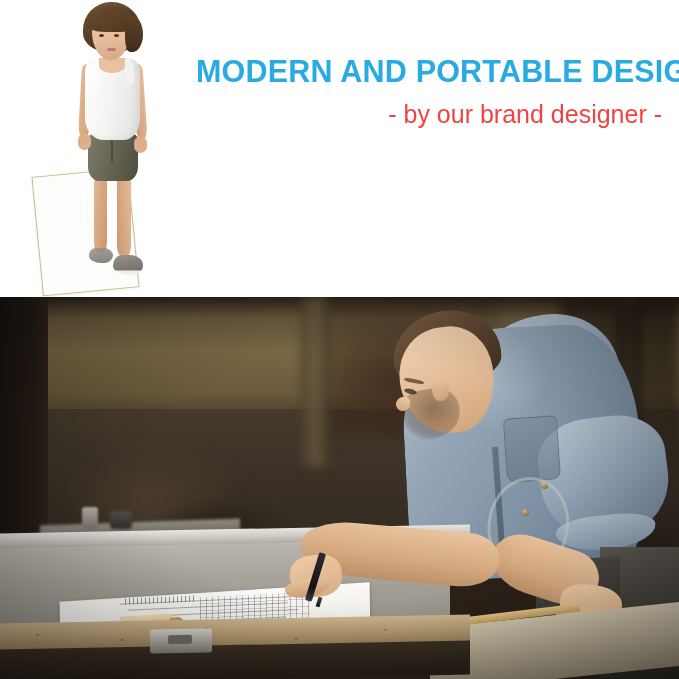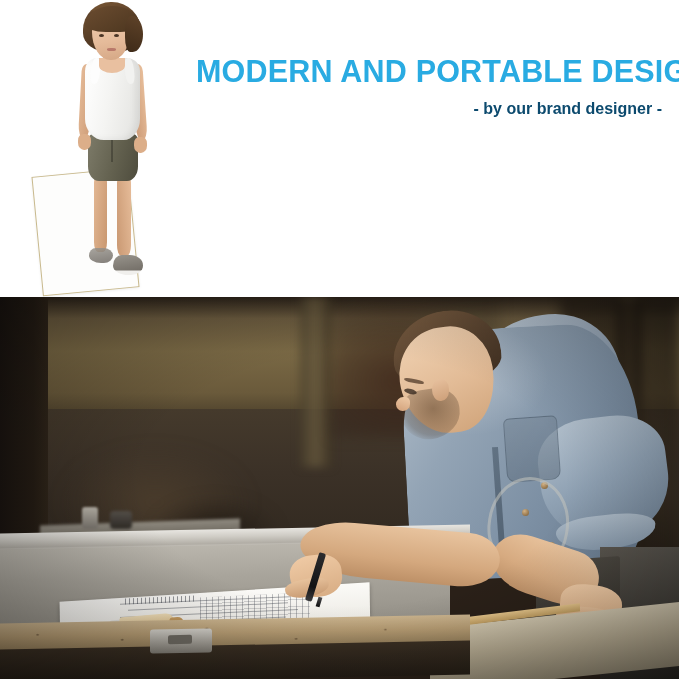--- a/index.html
+++ b/index.html
@@ -42,24 +42,24 @@
     font-weight: bold;
     letter-spacing: 0.2px;
     line-height: 1.05;
     color: #29abe2;
     white-space: nowrap;
     text-align: left;
   }
   #subheadline {
     margin: 0;
     padding-top: 14px;
-    font-size: 16px;
-    font-weight: bold;
+    font-size: 25px;
+    font-weight: normal;
     line-height: 1.05;
-    color: #0c4a6e;
+    color: #ef4444;
     text-align: right;
     white-space: nowrap;
   }
 
   
   #boy-figure {
     position: absolute;
     left: 35px;
     top: 0px;
     width: 155px;

